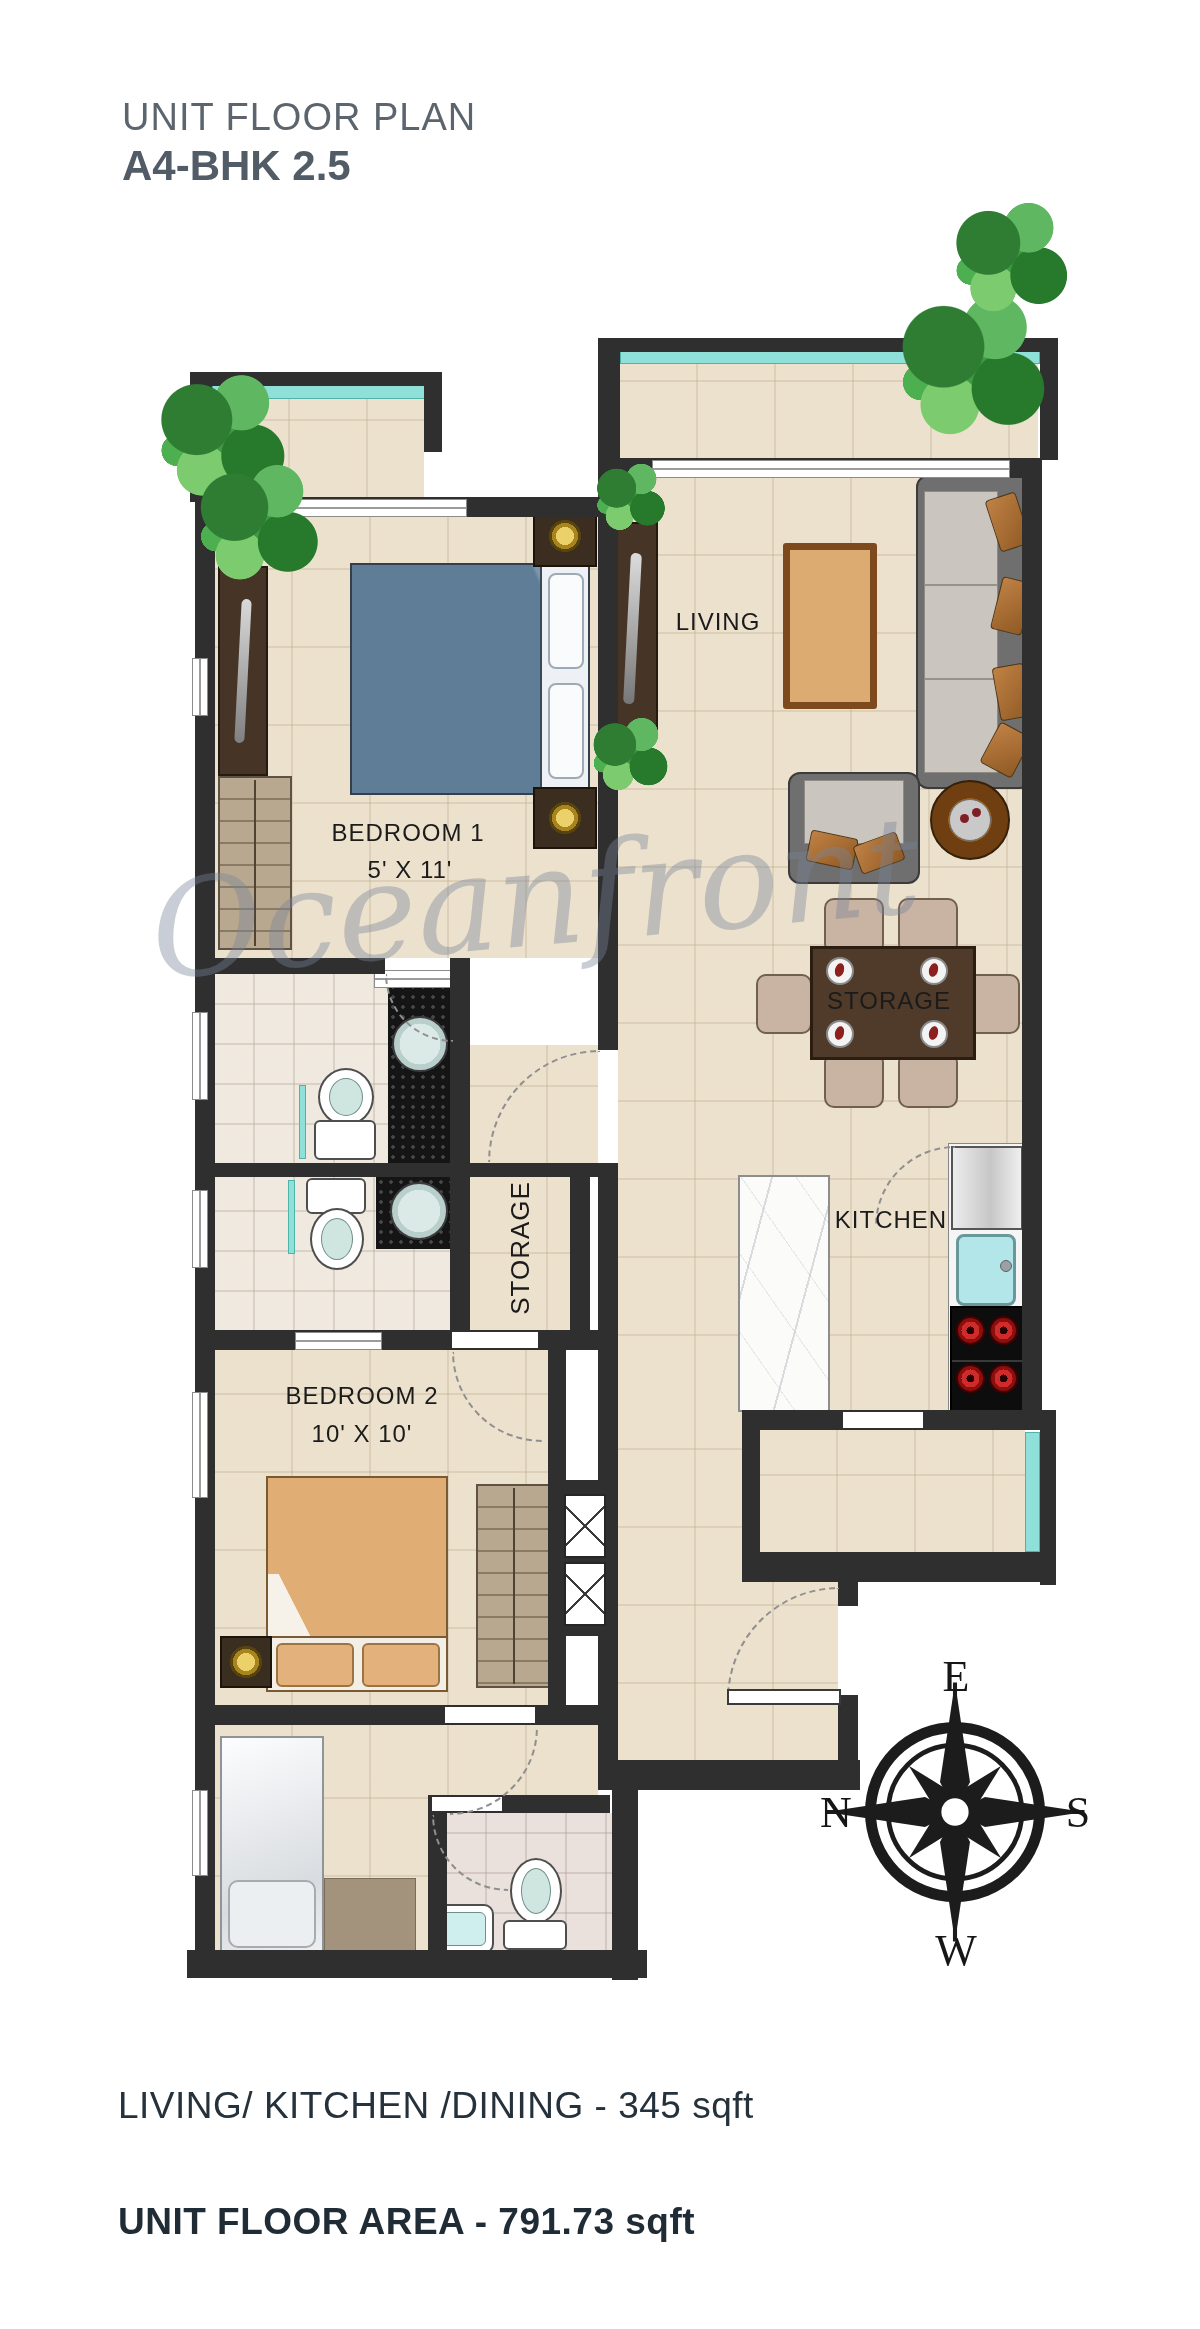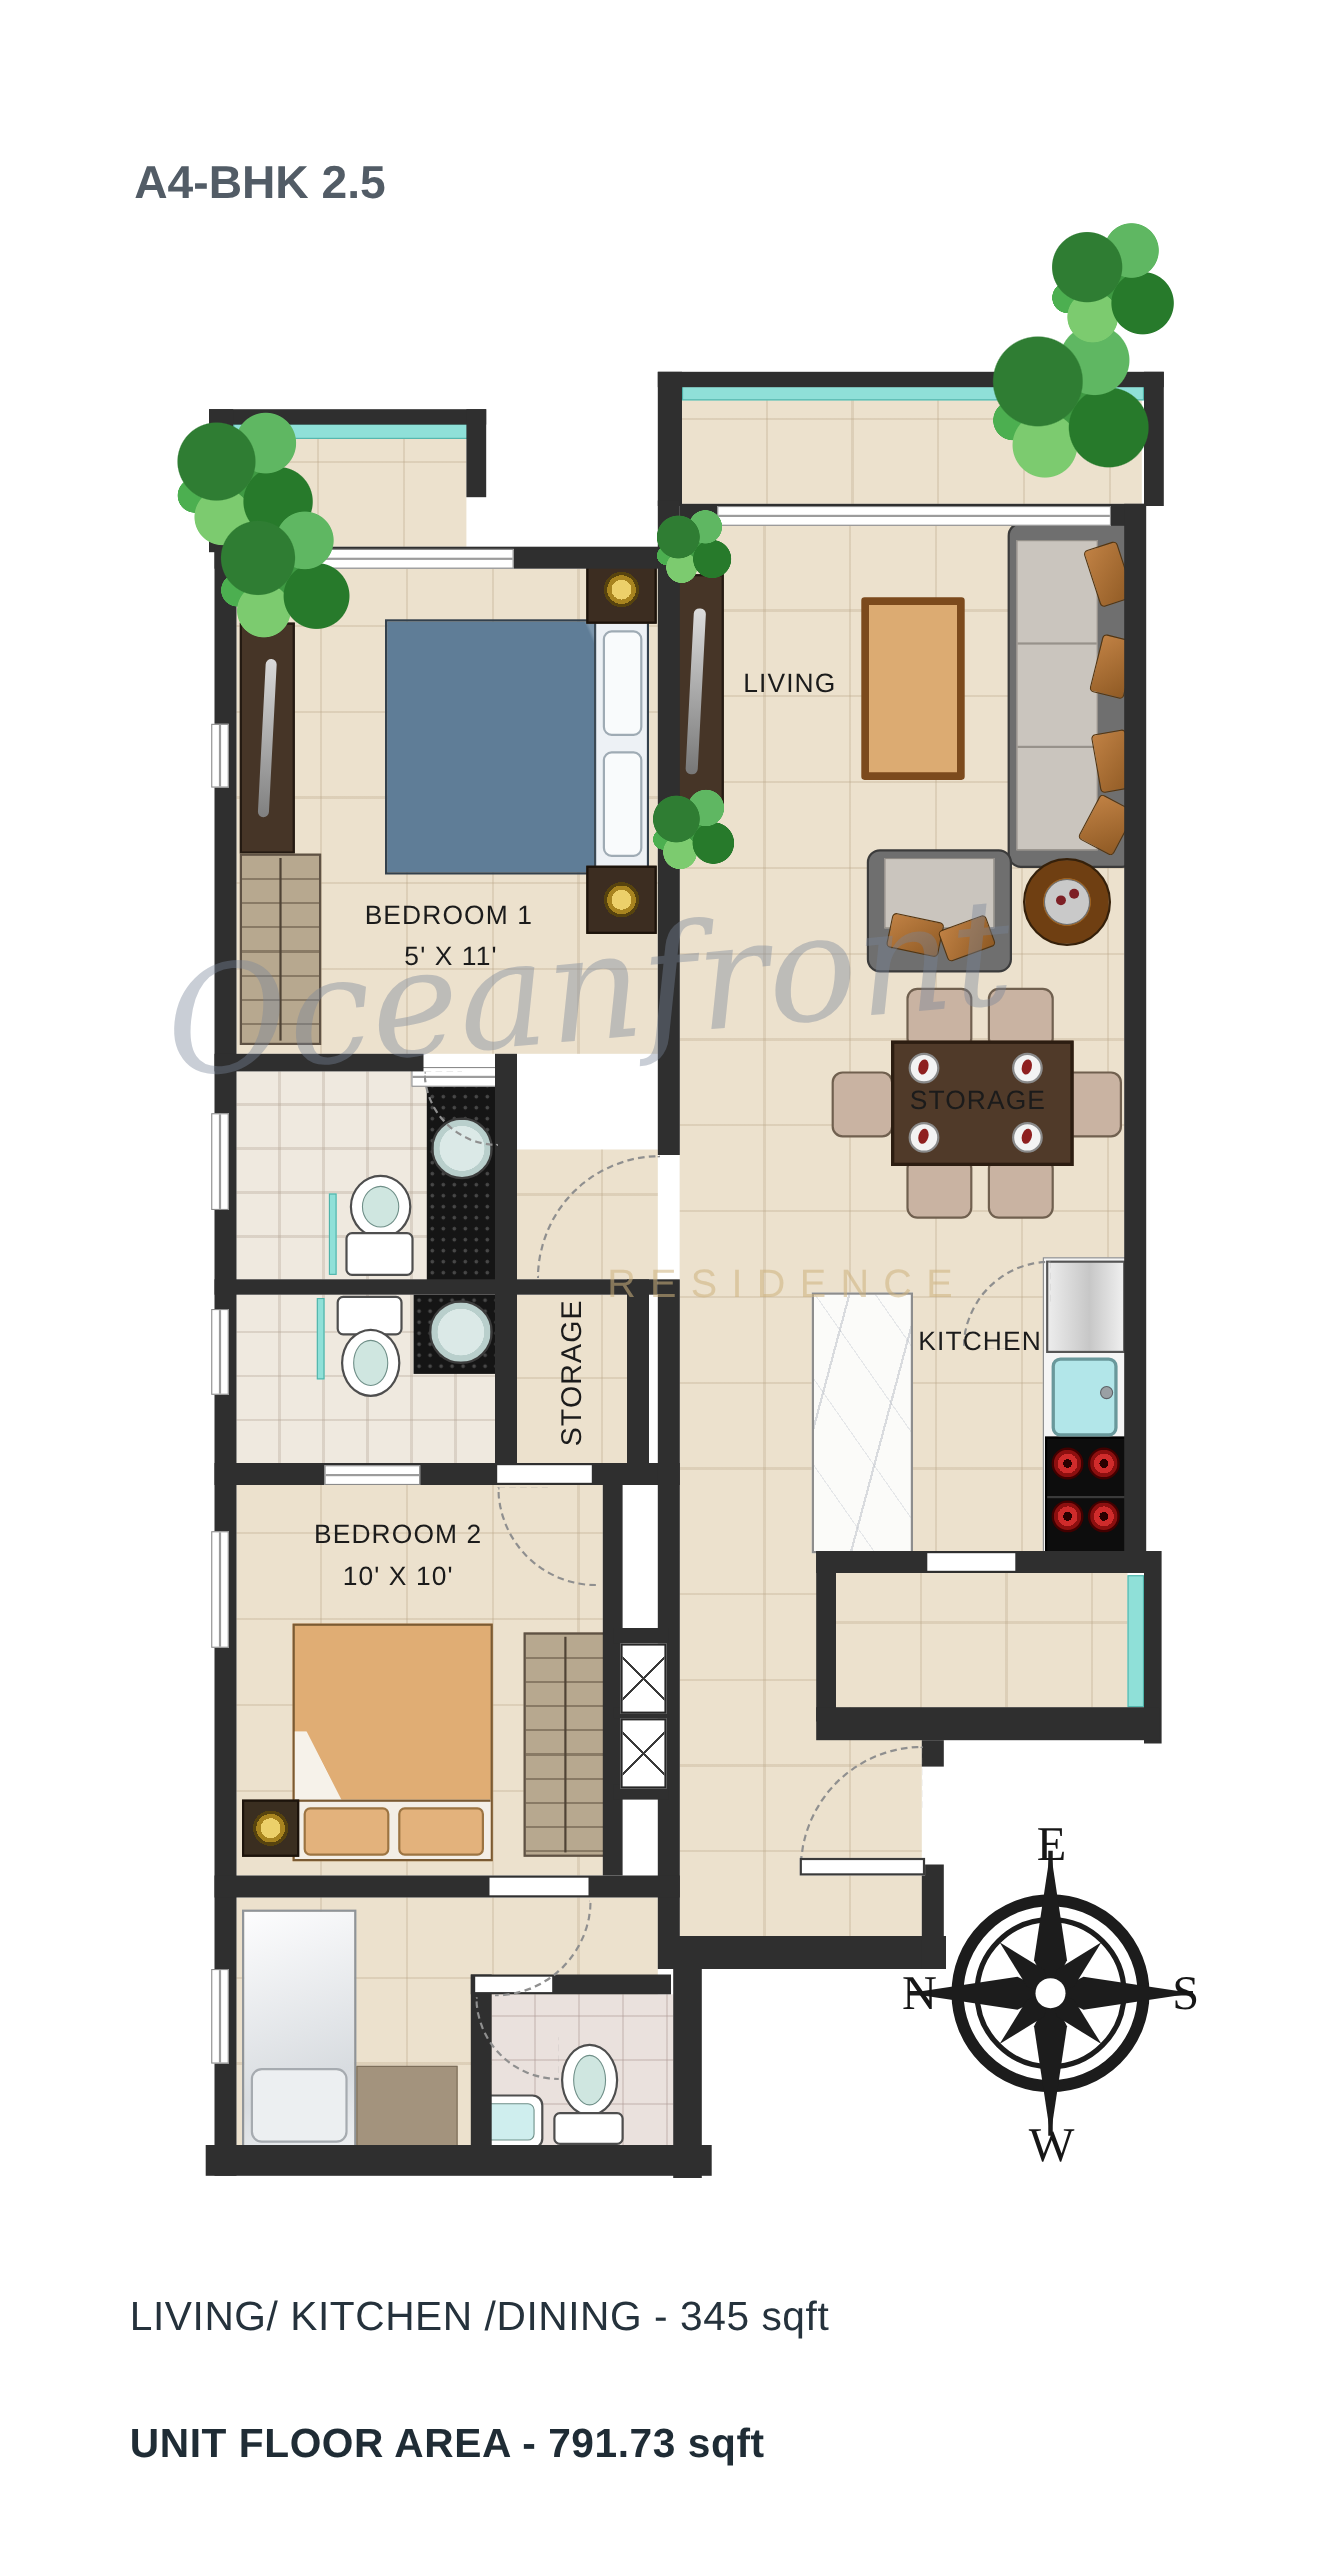--- a/index.html
+++ b/index.html
@@ -44,20 +44,21 @@
   .ftr{position:absolute;left:118px;font-size:37px;color:#25323c;letter-spacing:.5px;z-index:2}
   .ftr.b{font-weight:bold;color:#1f2c35}
   .wm-script{position:absolute;left:150px;top:820px;z-index:40;font-family:"DejaVu Serif",serif;font-style:italic;font-size:135px;color:rgba(120,132,152,.40);transform:rotate(-5deg);pointer-events:none}
   .wm-caps{position:absolute;left:552px;top:1146px;z-index:40;font-size:36px;letter-spacing:13px;color:rgba(205,178,125,.55);pointer-events:none}
 </style>
 </head>
 <body>
 
 <div class="page">
 
+  <div class="t1">UNIT FLOOR PLAN</div>
   <div class="t2">A4-BHK 2.5</div>
 
   <div class="flr tile" style="left:212px;top:397px;width:212px;height:100px"></div>
   <div class="flr tile" style="left:620px;top:362px;width:418px;height:96px"></div>
   <div class="flr tile" style="left:215px;top:517px;width:383px;height:441px"></div>
   <div class="flr tile2" style="left:215px;top:974px;width:235px;height:189px"></div>
   <div class="flr tile2" style="left:215px;top:1177px;width:235px;height:153px"></div>
   <div class="flr tile" style="left:470px;top:1045px;width:128px;height:118px"></div>
   <div class="flr tile" style="left:470px;top:1177px;width:100px;height:153px"></div>
   <div class="flr tile" style="left:215px;top:1350px;width:333px;height:355px"></div>
@@ -300,18 +301,17 @@
       <path d="M110,62 L118,96 L110,110 L102,96 Z" transform="rotate(315 110 110)"></path>
       <circle cx="110" cy="110" r="10" fill="#fff"></circle>
     </g>
   </svg>
   <div class="cmp" style="left:956px;top:1676px">E</div>
   <div class="cmp" style="left:1078px;top:1812px">S</div>
   <div class="cmp" style="left:956px;top:1950px">W</div>
   <div class="cmp" style="left:836px;top:1812px">N</div>
 
   <div class="wm-script">Oceanfront</div>
-  <div class="wm-caps">RESIDENCE</div>
 
   <div class="ftr" style="top:2085px">LIVING/ KITCHEN /DINING - 345 sqft</div>
   <div class="ftr b" style="top:2201px">UNIT FLOOR AREA - 791.73 sqft</div>
 
 </div>
 
 </body></html>

